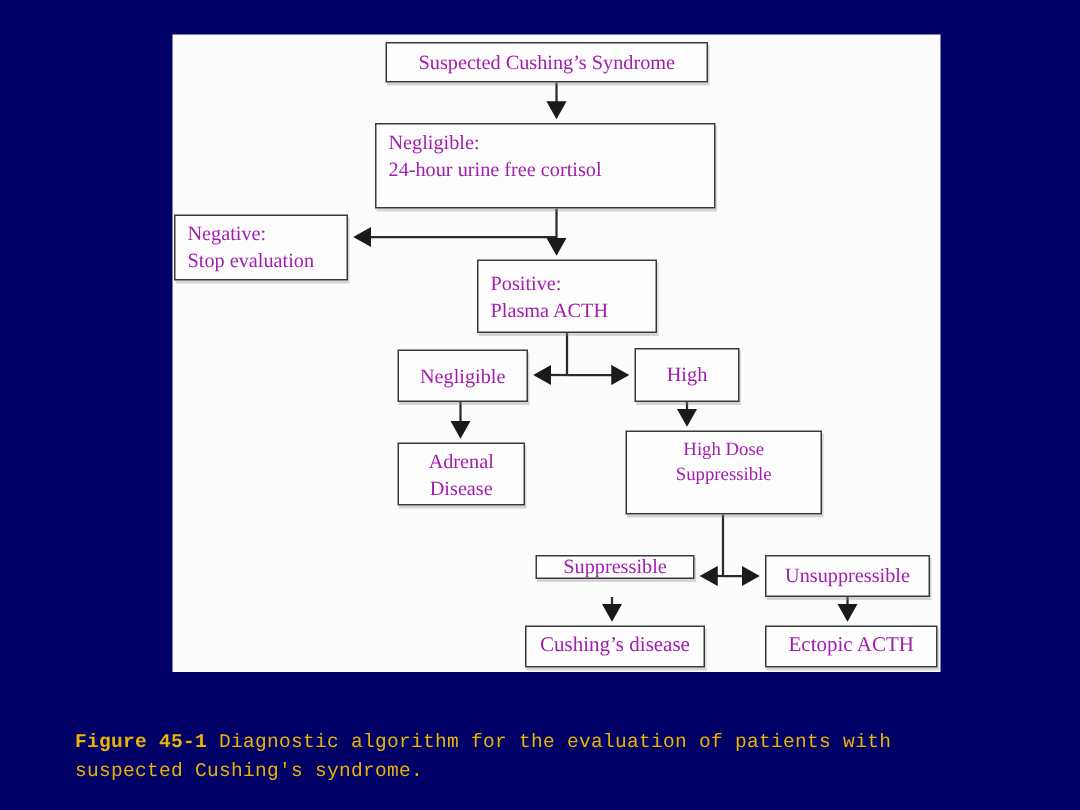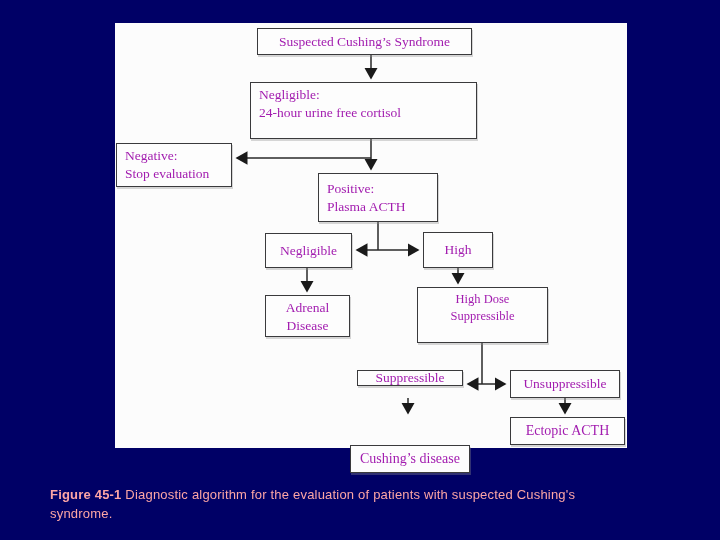--- a/index.html
+++ b/index.html
@@ -24,38 +24,38 @@
     font-size:13.5px;
     box-shadow:1px 2px 0 rgba(140,140,140,0.35);
   }
   .node.center{display:flex;align-items:center;justify-content:center;text-align:center;}
   .node.left{padding:3px 4px 0 8px;}
   .node .ln{line-height:18px;white-space:nowrap;}
   .node.centered-lines{text-align:center;padding-top:3px;}
   .arrows{position:absolute;left:0;top:0;width:512px;height:425px;}
   .caption{
     position:absolute;left:50px;top:486px;width:580px;
-    font-family:Liberation Sans, sans-serif;
-    font-size:13px;line-height:1.45;color:#fca5a5;
+    font-family:Liberation Mono, monospace;
+    font-size:13px;line-height:1.45;color:#eab308;
     letter-spacing:0.2px;
   }
   .caption b{font-weight:bold;}
   
   #n-suspected   {left:142px;top:5px;  width:215px;height:27px;}
   #n-screening   {left:135px;top:59px; width:227px;height:57px;font-size:13.5px;}
   #n-negative    {left:1px;  top:120px;width:116px;height:44px;}
   #n-positive    {left:203px;top:150px;width:120px;height:49px;padding-top:6px;}
   #n-negligible  {left:150px;top:210px;width:87px; height:35px;}
   #n-high        {left:308px;top:209px;width:70px; height:36px;}
   #n-adrenal     {left:150px;top:272px;width:85px; height:42px;}
   #n-highdose    {left:302px;top:264px;width:131px;height:56px;font-size:12.5px;}
   #n-highdose .ln{line-height:17px;}
   #n-suppressible{left:242px;top:347px;width:106px;height:16px;}
   #n-unsuppress  {left:395px;top:347px;width:110px;height:28px;}
-  #n-cushings    {left:235px;top:394px;width:120px;height:28px;font-size:14px;margin-top:28px;}
+  #n-cushings    {left:235px;top:394px;width:120px;height:28px;font-size:14px;}
   #n-ectopic     {left:395px;top:394px;width:115px;height:28px;font-size:14px;}
 </style>
 </head>
 <body>
 
 <div class="slide">
 
   <div class="panel">
 
     <svg class="arrows" width="512" height="425" viewBox="0 0 512 425">

